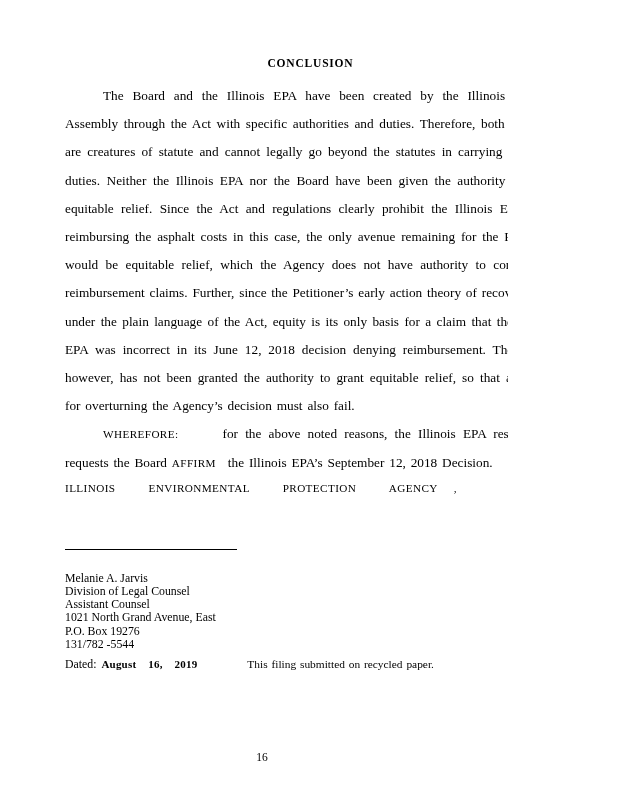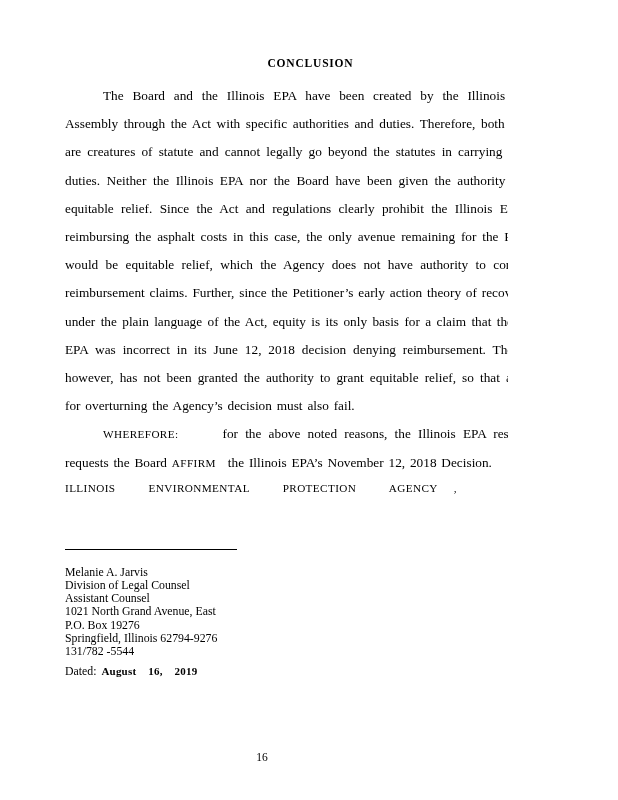--- a/index.html
+++ b/index.html
@@ -58,21 +58,21 @@
     font-size: 13.3px;
     line-height: 23px;
   }
   .sig-line {
     margin-top: 50px;
     width: 172px;
     height: 0;
     border-bottom: 1.4px solid #000000;
   }
   .contact {
-    margin-top: 16px;
+    margin-top: 22px;
     font-size: 11.8px;
     line-height: 13.2px;
   }
   .contact div { white-space: nowrap; }
   .dated-row {
     display: flex;
     align-items: flex-start;
     margin-top: 6px;
     font-size: 11.8px;
     line-height: 14px;
@@ -101,39 +101,39 @@
 </head>
 <body>
 
 <div class="page">
   <div class="content">
 
     <h1 class="heading">CONCLUSION</h1>
 
     <p class="body-par">The Board and the Illinois EPA have been created by the Illinois General Assembly through the Act with specific authorities and duties. Therefore, both agencies are creatures of statute and cannot legally go beyond the statutes in carrying out their duties. Neither the Illinois EPA nor the Board have been given the authority to grant equitable relief. Since the Act and regulations clearly prohibit the Illinois EPA from reimbursing the asphalt costs in this case, the only avenue remaining for the Petitioner would be equitable relief, which the Agency does not have authority to consider in reimbursement claims. Further, since the Petitioner’s early action theory of recovery fails under the plain language of the Act, equity is its only basis for a claim that the Illinois EPA was incorrect in its June 12, 2018 decision denying reimbursement. The Board, however, has not been granted the authority to grant equitable relief, so that argument for overturning the Agency’s decision must also fail.</p>
 
-    <p class="wherefore-par"><span class="caps">WHEREFORE:</span><span class="wherefore-gap"></span><span>for the above noted reasons, the Illinois EPA respectfully requests the Board</span> <span class="caps">AFFIRM</span><span class="affirm-gap"></span><span>the Illinois EPA’s November 12, 2018 Decision.</span></p>
+    <p class="wherefore-par"><span class="caps">WHEREFORE:</span><span class="wherefore-gap"></span><span>for the above noted reasons, the Illinois EPA respectfully requests the Board</span> <span class="caps">AFFIRM</span><span class="affirm-gap"></span><span>the Illinois EPA’s September 12, 2018 Decision.</span></p>
 
 
     <p class="agency-line"><span class="agency-text">ILLINOIS ENVIRONMENTAL PROTECTION AGENCY</span><span class="agency-comma">,</span></p>
 
 
     <div class="sig-line"></div>
 
     <div class="contact">
       <div>Melanie A. Jarvis</div>
       <div>Division of Legal Counsel</div>
       <div>Assistant Counsel</div>
       <div>1021 North Grand Avenue, East</div>
       <div>P.O. Box 19276</div>
-      <div>Springfield, Illinois 62794-9276</div>
       <div>131/782 -5544</div>
     </div>
 
     <div class="dated-row">
       <span>Dated:</span>
       <span class="dated-value">August 16, 2019</span>
+      <span class="recycled">This filing submitted on recycled paper.</span>
     </div>
 
   </div>
 
   <div class="page-number">16</div>
 </div>
 
 </body></html>

